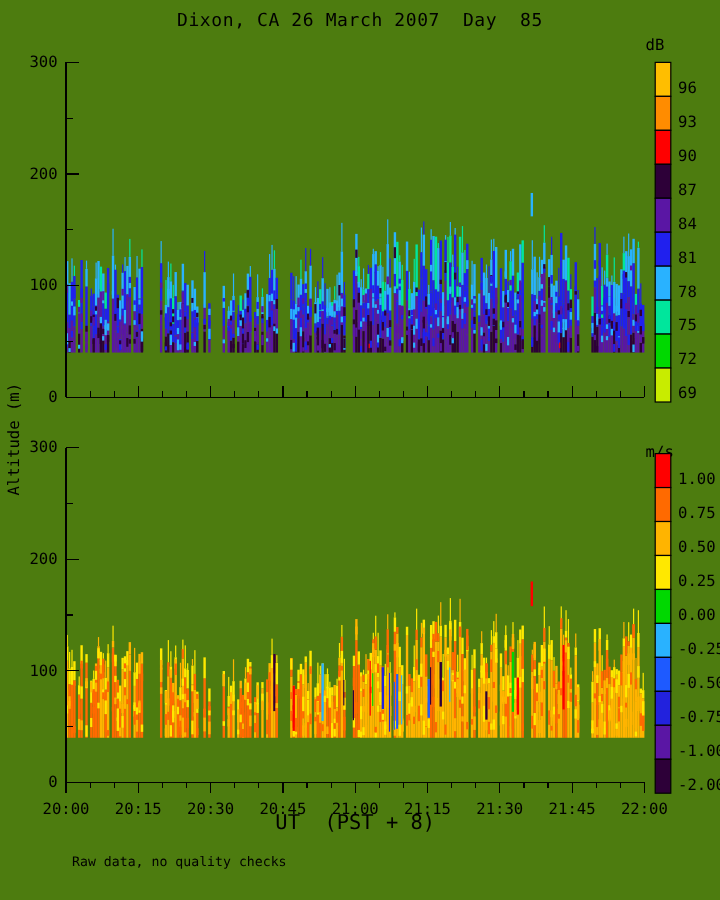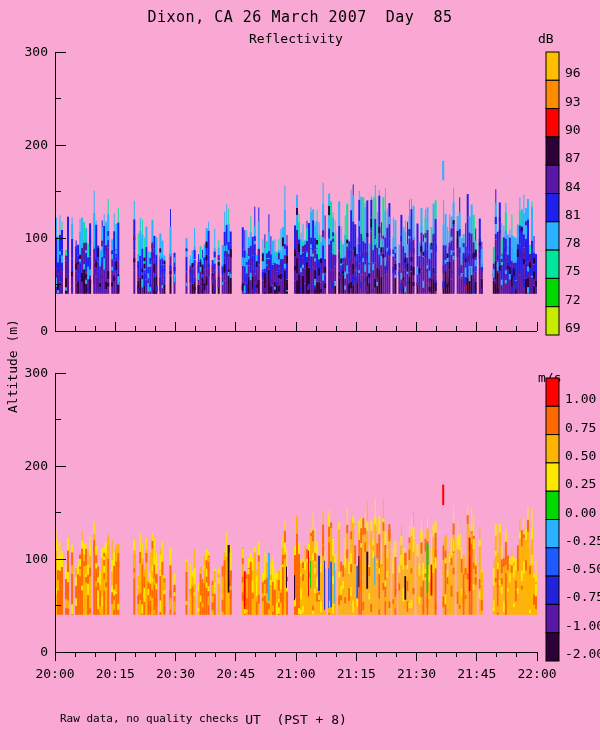--- a/index.html
+++ b/index.html
@@ -1,36 +1,35 @@
 <!DOCTYPE html>
 <html><head>
 <meta charset="utf-8">
 <style>
   html,body{margin:0;padding:0;background:#fff;}
-  .page{position:relative;width:600px;height:750px;background:#f9a8d4;overflow:hidden;
+  .page{position:relative;width:600px;height:750px;background:#4d7c0f;overflow:hidden;
         font-family:"DejaVu Sans Mono",monospace;color:#000;}
   .abs{position:absolute;white-space:pre;}
   .title{top:8px;left:0;width:600px;text-align:center;font-size:15px;letter-spacing:.5px;}
   .ptitle{left:55px;width:482px;text-align:center;font-size:13px;}
   .p1{top:31px;} .p2{top:353px;}
   .units{left:538px;width:38px;font-size:13px;}
   .u1{top:31px;} .u2{top:370px;}
   .ylab{left:-57px;top:358px;width:140px;height:16px;text-align:center;font-size:13px;
         transform:rotate(-90deg);}
-  .xlab{top:712px;left:55px;width:482px;text-align:center;font-size:13px;}
+  .xlab{top:676px;left:55px;width:482px;text-align:center;font-size:17px;}
   .foot{top:712px;left:60px;font-size:11px;}
   svg{position:absolute;left:0;top:0;}
   svg text{font-family:"DejaVu Sans Mono",monospace;fill:#000;}
 </style>
 </head>
 <body>
 
 <div class="page">
   <div class="abs title">Dixon, CA 26 March 2007  Day  85</div>
-  <div class="abs ptitle p1">Reflectivity</div>
   <div class="abs units u1">dB</div>
   <div class="abs units u2">m/s</div>
   <div class="abs ylab">Altitude (m)</div>
   <div class="abs xlab">UT  (PST + 8)</div>
   <div class="abs foot">Raw data, no quality checks</div>
   <svg id="plot-svg" width="600" height="750">
       <g>
         <rect x="55.0" y="268.6" width="2" height="25.2" fill="#5a16a4"></rect>
         <rect x="55.0" y="240.2" width="2" height="28.4" fill="#2020ee"></rect>
         <rect x="55.0" y="237.1" width="2" height="3.1" fill="#2020ee"></rect>

